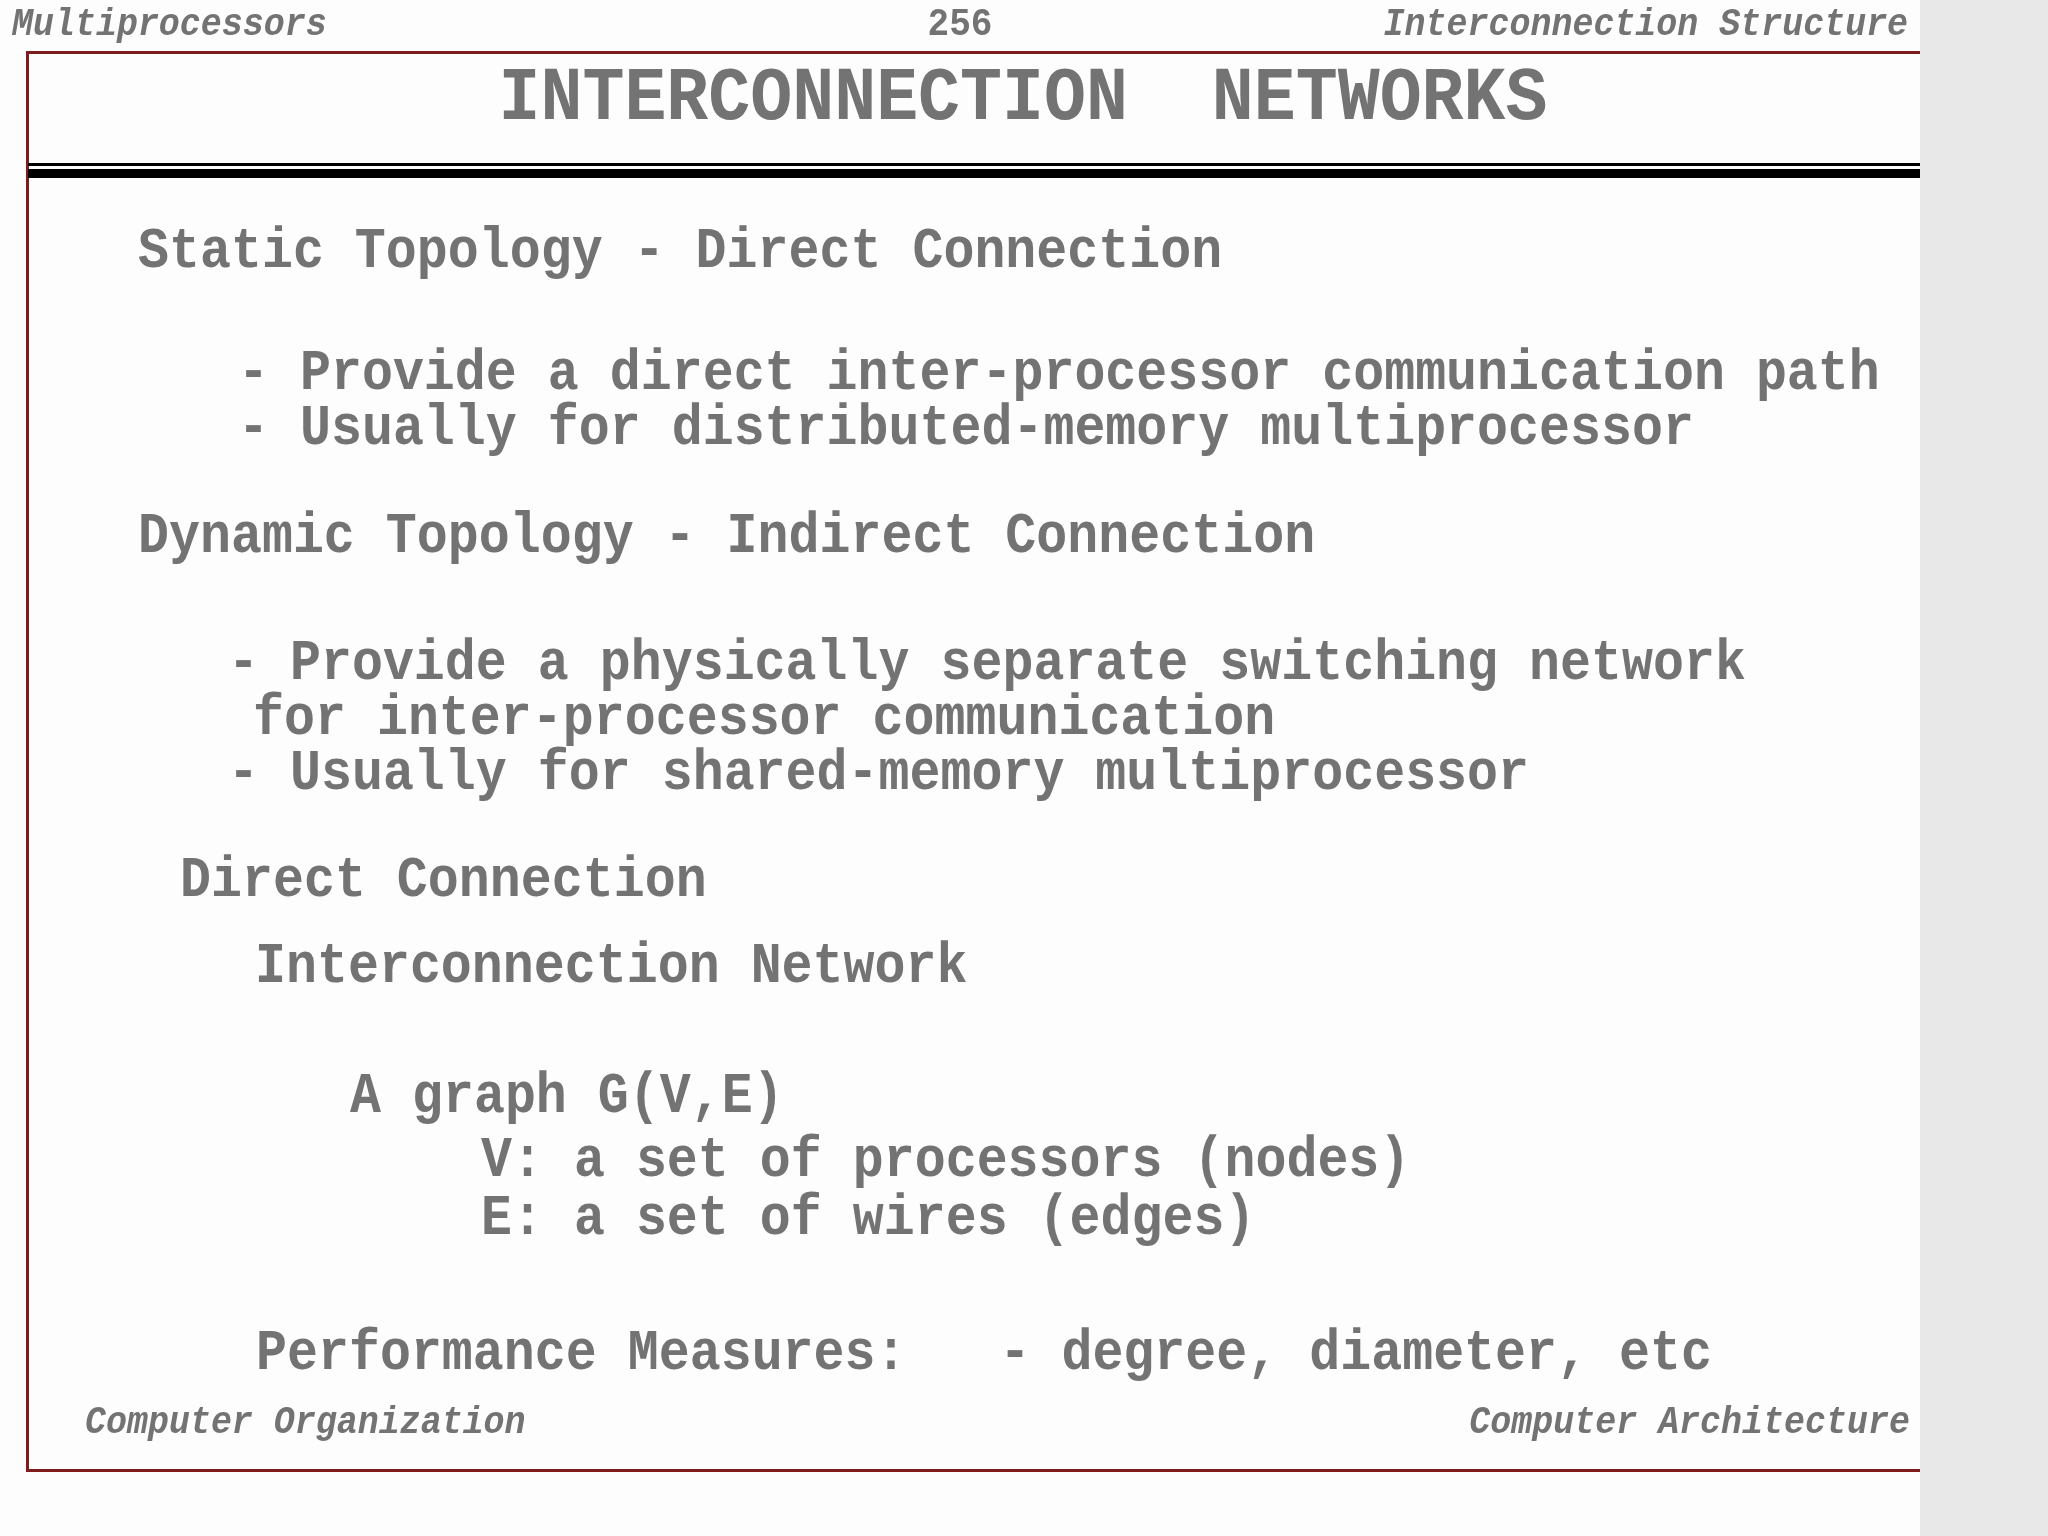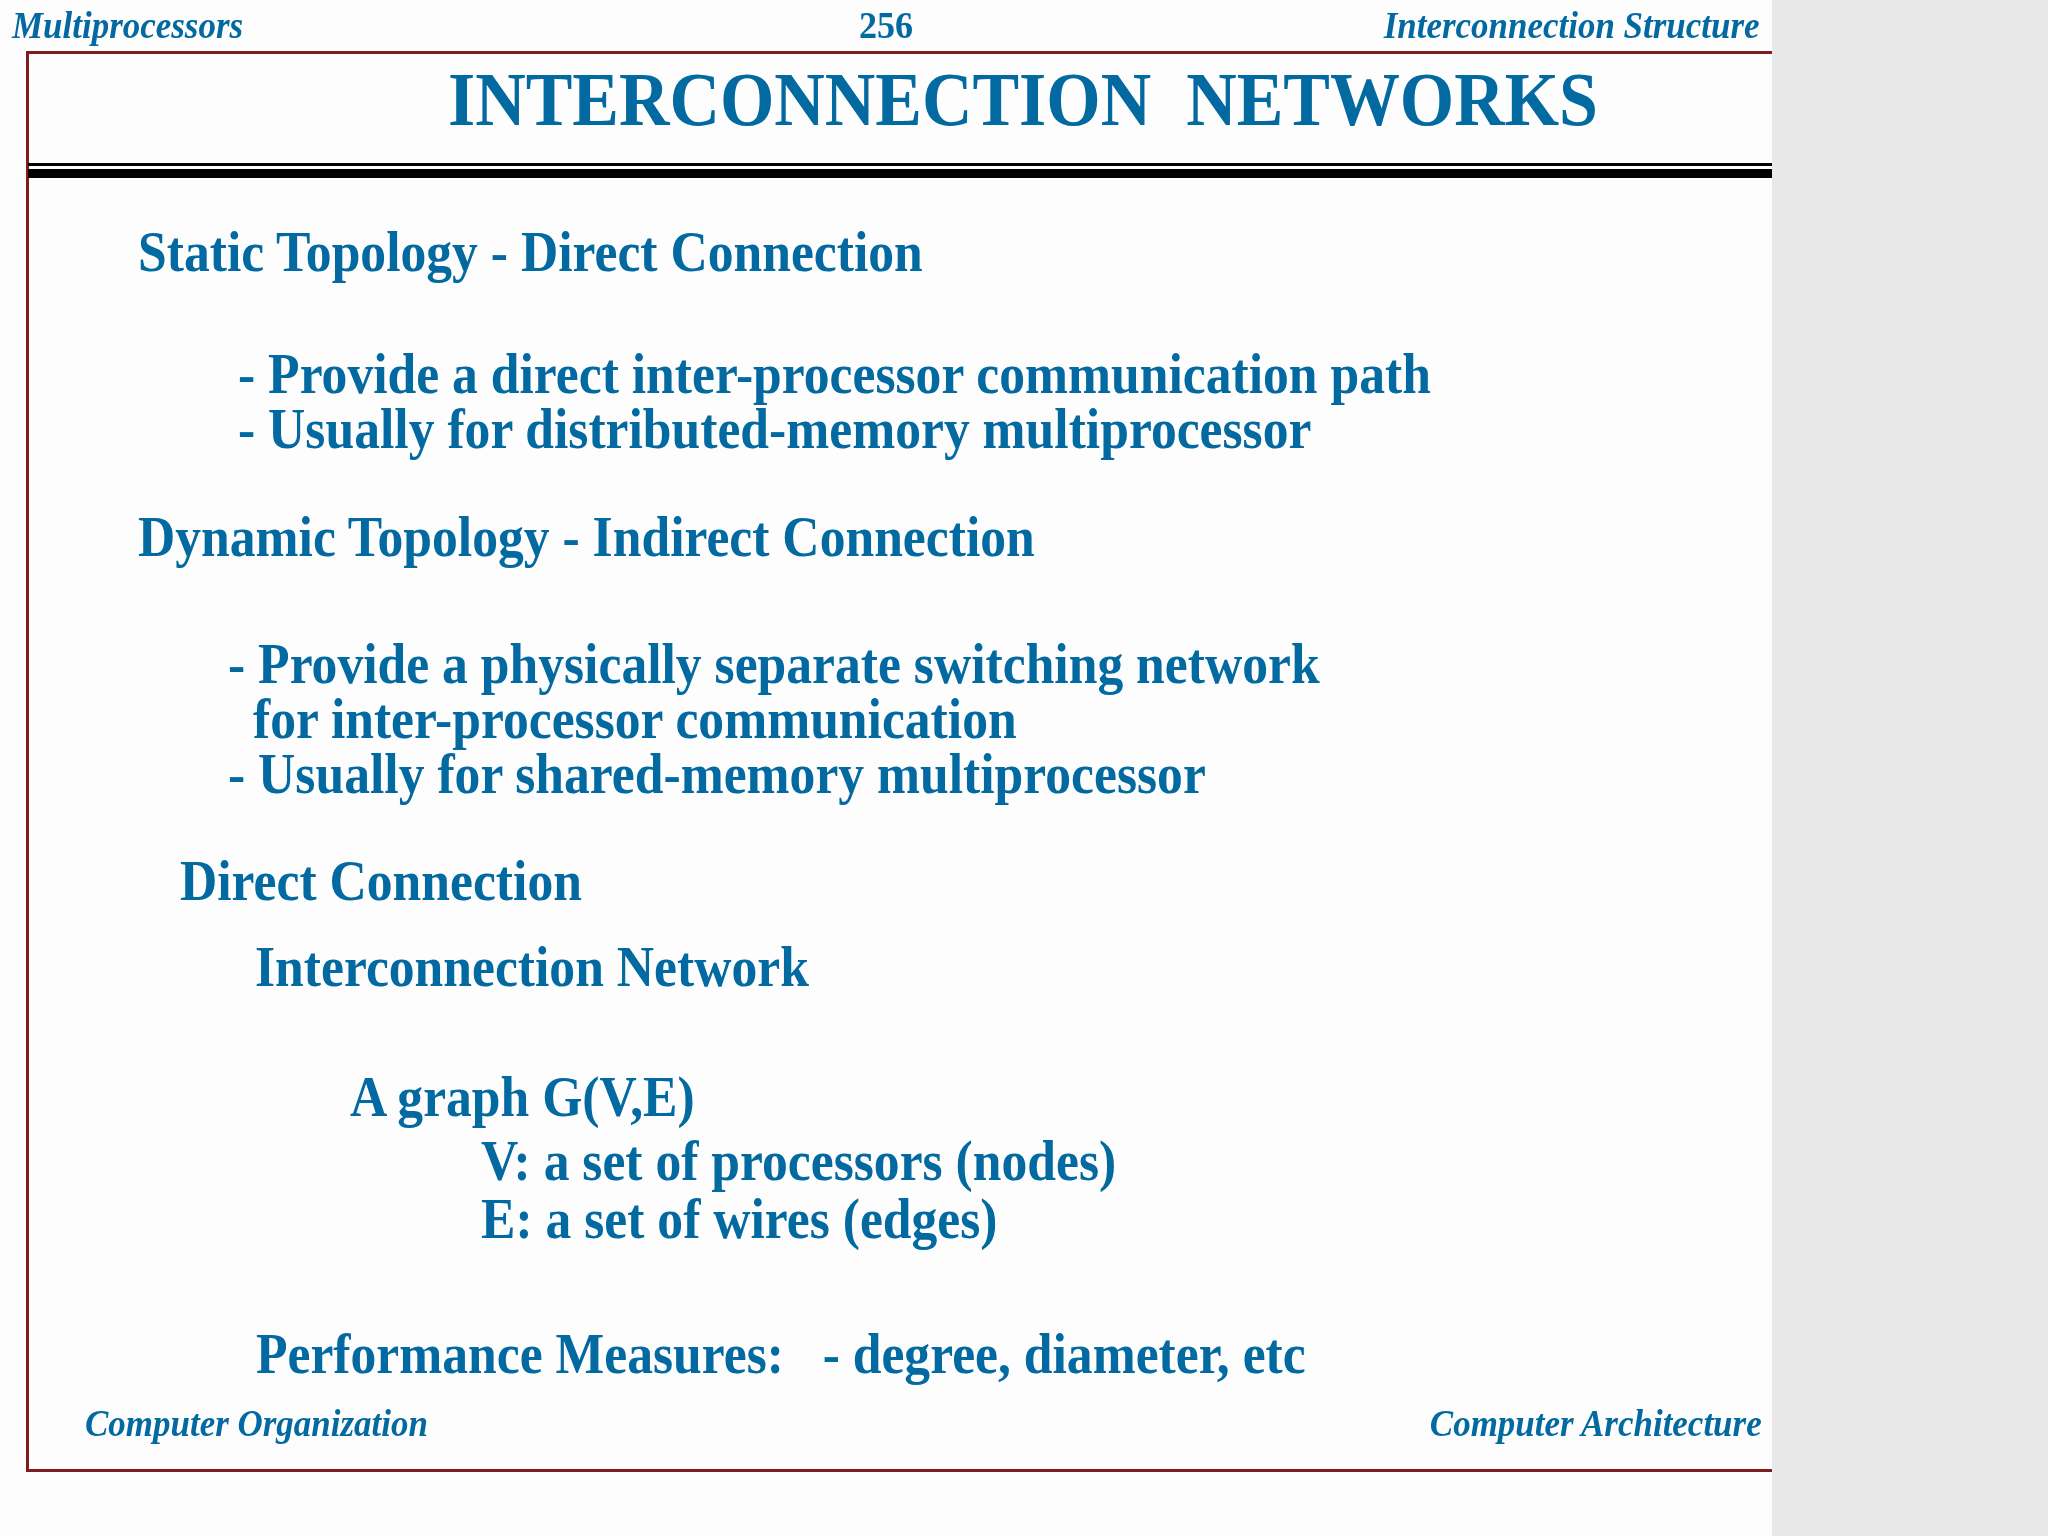--- a/index.html
+++ b/index.html
@@ -1,23 +1,23 @@
 <!DOCTYPE html>
 <html><head>
 <meta charset="utf-8">
 <style>
   * { margin: 0; padding: 0; box-sizing: border-box; }
   html, body { background: #e8e8e8; }
   .page {
     position: relative;
-    width: 1772px;
+    width: 1920px;
     height: 1536px;
     background: #fdfdfd;
-    font-family: Liberation Serif, serif;
-    color: #0369a1;
+    font-family: Liberation Mono, monospace;
+    color: #737373;
     overflow: hidden;
   }
   
   .header { position: absolute; top: 6px; left: 12px; right: 12px; height: 42px; }
   .hdr-left, .hdr-right, .hdr-center {
     position: absolute; top: 0;
     font-size: 38px; font-weight: bold; font-style: italic;
     white-space: pre; line-height: 1;
   }
   .hdr-left  { left: 0;  transform: scaleX(0.92); transform-origin: 0 50%; }

